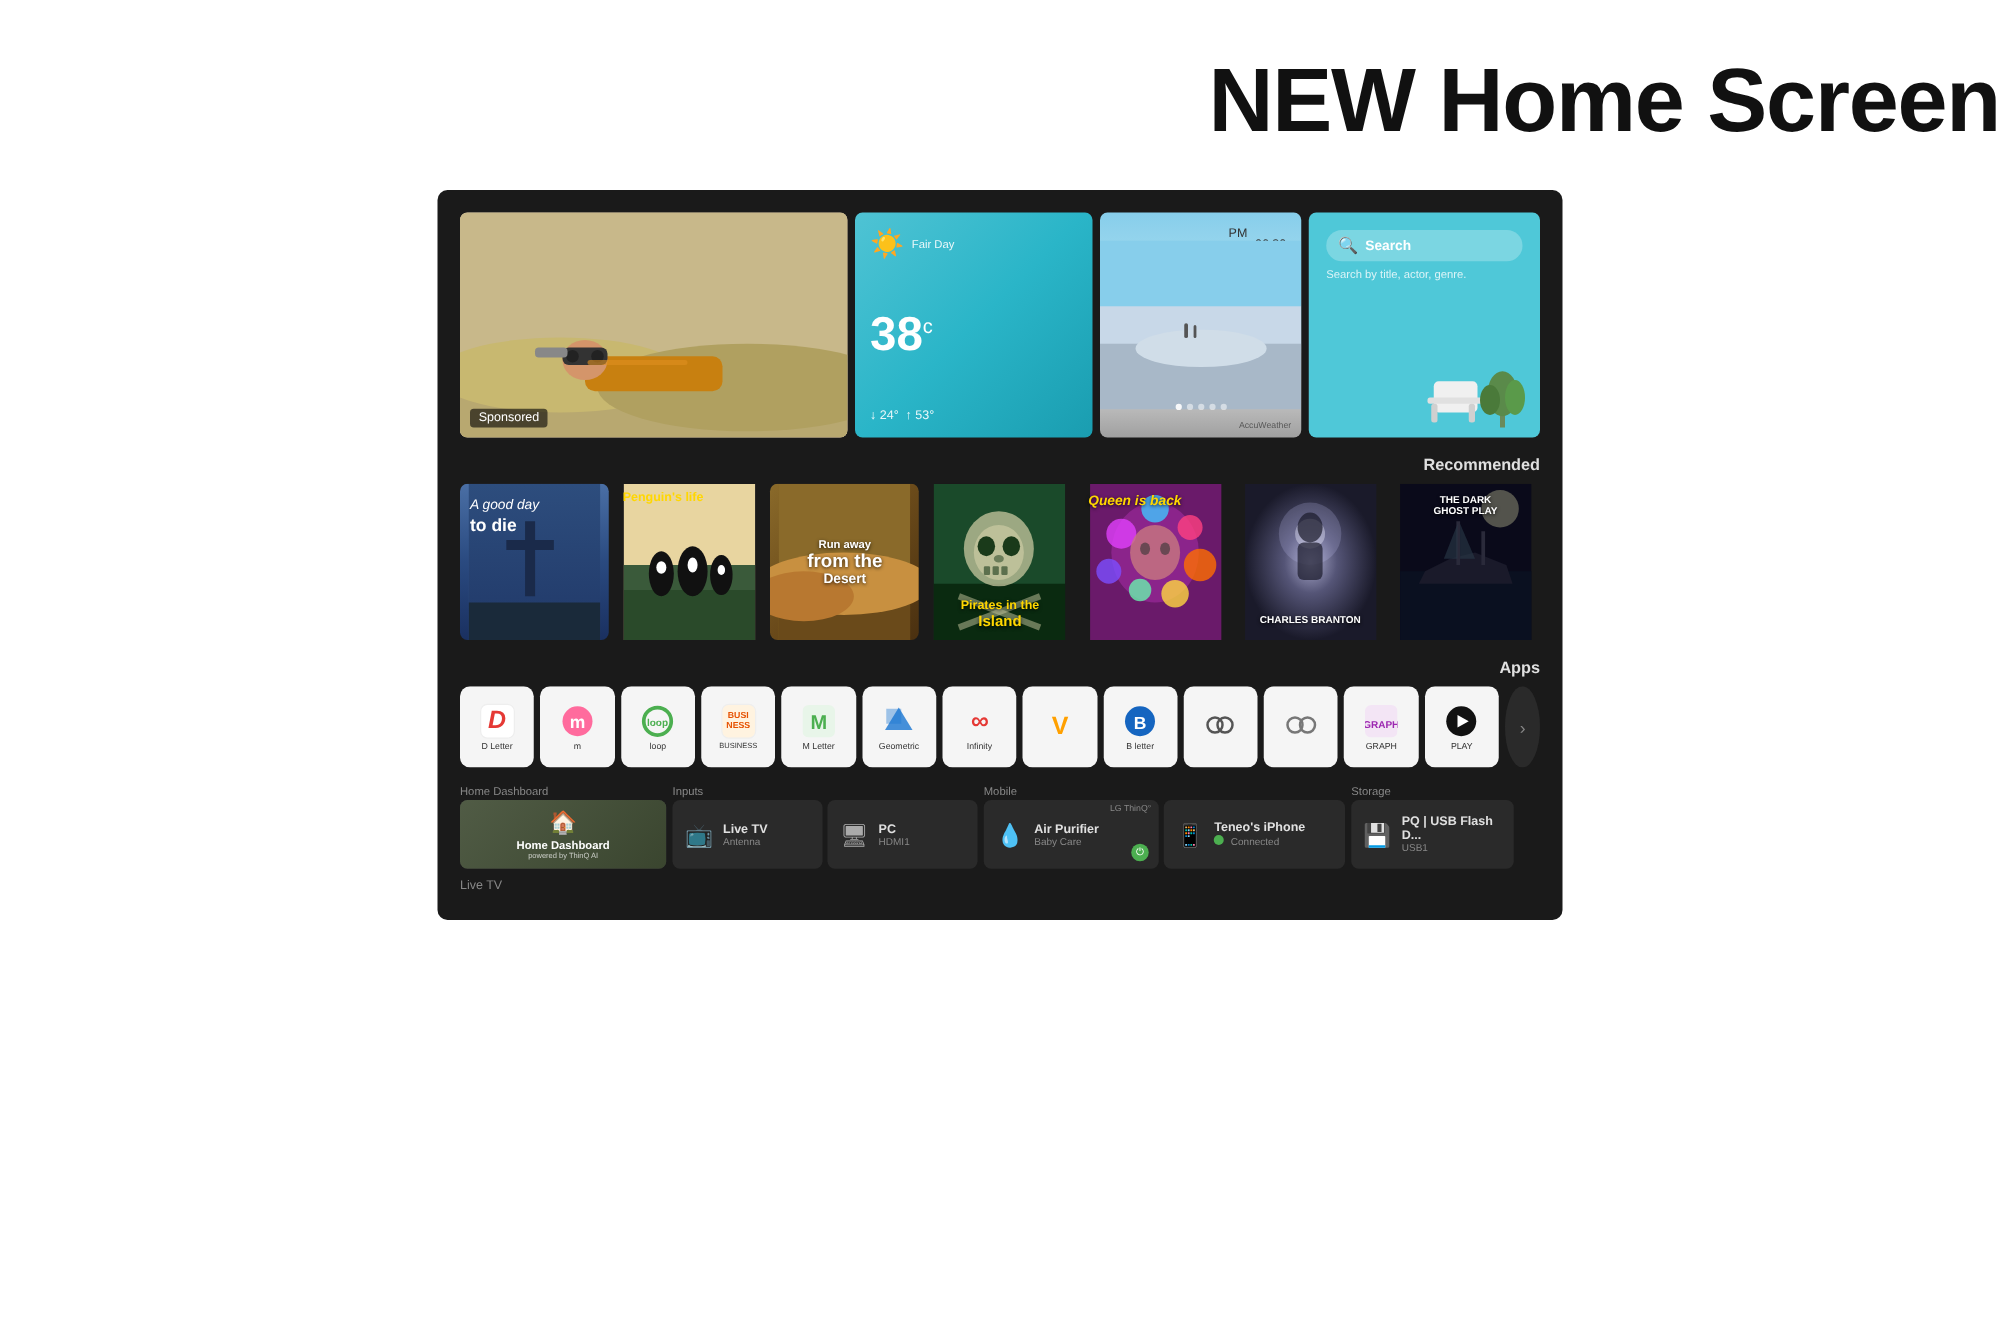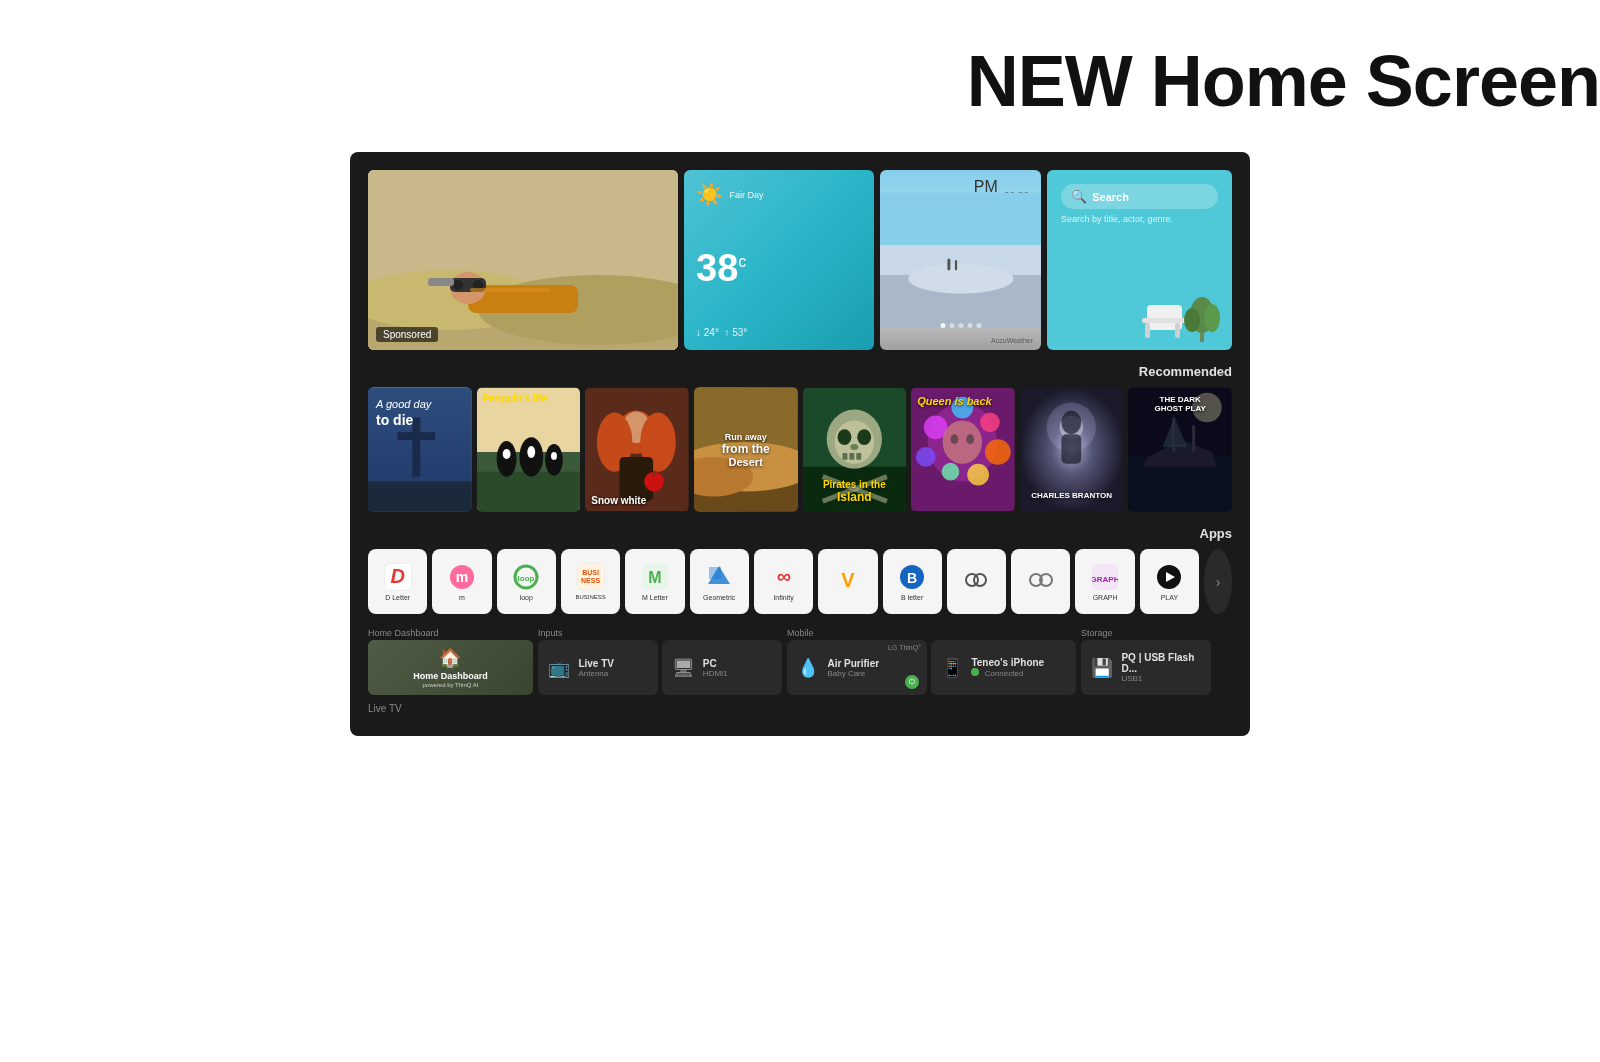--- a/index.html
+++ b/index.html
@@ -416,21 +416,21 @@
         </span>
       </div>
       <div class="weather-range">
         <span>↓ 24°</span>&nbsp;
         <span>↑ 53°</span>
       </div>
     </div>
 
     <div class="hero-landscape">
       <div class="landscape-time">
-        <span style="font-size:16px;vertical-align:super;">PM</span>
+        <span style="font-size:10px;vertical-align:super;">PM</span>
         <span>06:30</span>
       </div>
 
       <svg width="100%" height="100%" viewBox="0 0 215 180" xmlns="http://www.w3.org/2000/svg" style="position:absolute;top:0;left:0;">
         <rect width="215" height="110" fill="#87ceeb"></rect>
         <rect y="70" width="215" height="50" fill="#c8d8e8"></rect>
         <rect y="110" width="215" height="70" fill="#a8b8c8"></rect>
 
         <ellipse cx="108" cy="115" rx="70" ry="20" fill="#d0dde8"></ellipse>
 
@@ -506,49 +506,32 @@
         <ellipse cx="55" cy="70" rx="12" ry="20" fill="#111"></ellipse>
         <ellipse cx="55" cy="62" rx="7" ry="9" fill="#111"></ellipse>
         <ellipse cx="55" cy="65" rx="4" ry="6" fill="white"></ellipse>
         <ellipse cx="78" cy="73" rx="9" ry="16" fill="#111"></ellipse>
         <ellipse cx="78" cy="67" rx="5" ry="7" fill="#111"></ellipse>
         <ellipse cx="78" cy="69" rx="3" ry="4" fill="white"></ellipse>
       </svg>
       <div class="rec-2-text">Penguin's life</div>
     </div>
 
-    <div class="rec-item">
-      <svg width="100%" height="100%" viewBox="0 0 105 125" xmlns="http://www.w3.org/2000/svg">
-        <rect width="105" height="125" fill="#5a2a1a"></rect>
-
-        <ellipse cx="52" cy="45" rx="20" ry="22" fill="#c44a1a"></ellipse>
-        <ellipse cx="52" cy="40" rx="14" ry="16" fill="#d4956a"></ellipse>
-
-        <ellipse cx="30" cy="55" rx="18" ry="30" fill="#c44a1a"></ellipse>
-        <ellipse cx="74" cy="55" rx="18" ry="30" fill="#c84a1a"></ellipse>
-
-        <rect x="35" y="70" width="34" height="45" rx="5" fill="#2a1a0a"></rect>
-
-        <circle cx="70" cy="95" r="10" fill="#cc1111"></circle>
-        <rect x="69" y="84" width="2" height="5" fill="#5a3a1a"></rect>
-      </svg>
-      <div style="position:absolute;bottom:6px;left:6px;color:white;font-size:10px;font-weight:bold;text-shadow:0 1px 3px rgba(0,0,0,0.9);">Snow white</div>
-    </div>
 
     <div class="rec-item rec-4">
       <svg width="100%" height="100%" viewBox="0 0 105 125" xmlns="http://www.w3.org/2000/svg">
         <rect width="105" height="125" fill="#8a6a2a"></rect>
         <rect y="70" width="105" height="55" fill="#6a4a1a"></rect>
 
         <ellipse cx="52" cy="80" rx="70" ry="25" fill="#c89040"></ellipse>
         <ellipse cx="20" cy="90" rx="40" ry="20" fill="#b87830"></ellipse>
       </svg>
       <div class="rec-4-text">
         <div style="font-size:9px;">Run away</div>
-        <div style="font-size:12px;">from the</div>
+        <div style="font-size:15px;">from the</div>
         <div style="font-size:11px;font-weight:bold;">Desert</div>
       </div>
     </div>
 
     <div class="rec-item">
       <svg width="100%" height="100%" viewBox="0 0 105 125" xmlns="http://www.w3.org/2000/svg">
         <rect width="105" height="125" fill="#1a4a2a"></rect>
         <rect y="80" width="105" height="45" fill="#0a2a10"></rect>
 
         <ellipse cx="52" cy="52" rx="28" ry="30" fill="#c8c8a0" opacity="0.75"></ellipse>

